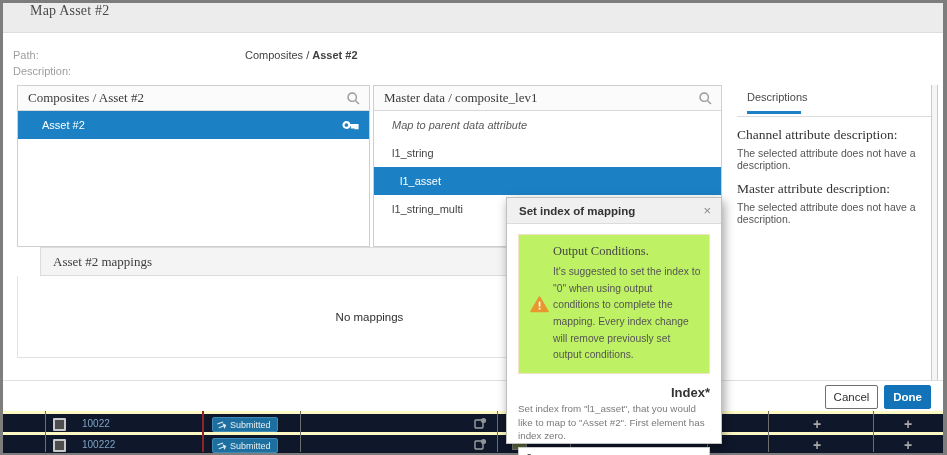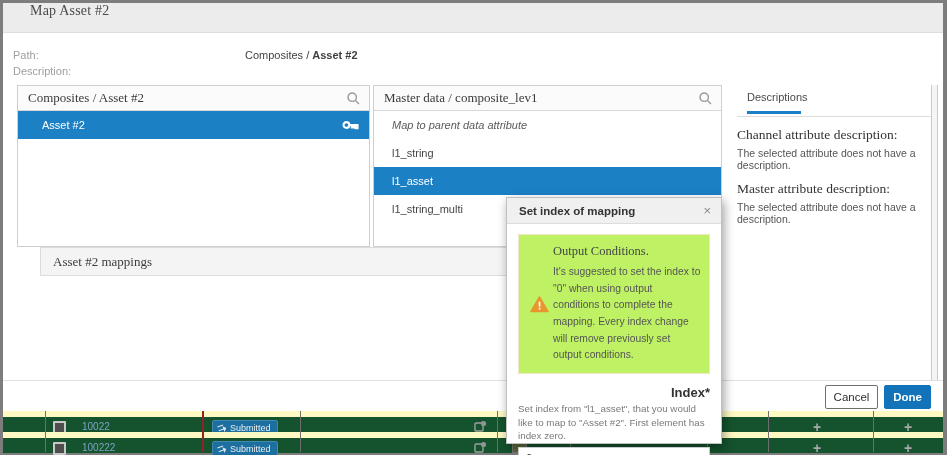--- a/index.html
+++ b/index.html
@@ -2,21 +2,21 @@
 <html><head>
 <meta charset="utf-8">
 <style>
   * { margin:0; padding:0; box-sizing:border-box; }
   html,body { width:947px; height:455px; }
   body { position:relative; background:#7d7d7d; font-family:"Liberation Sans", sans-serif; overflow:hidden; }
   .app { position:absolute; left:3px; top:3px; width:940px; height:449px; background:#4a4a4a; }
 
   
   .bg-strip { position:absolute; left:0; right:0; top:408px; height:41px; background:#4f4f4f; }
-  .bg-row { position:absolute; left:0; right:0; height:21px; background:#14532d; border-top:6px solid #fef9c3; }
+  .bg-row { position:absolute; left:0; right:0; height:21px; background:#0f172a; border-top:3px solid #fef9c3; }
   .bg-row.r1 { top:0; } .bg-row.r2 { top:21px; }
   .bg-darkcell { position:absolute; left:0; top:0; width:31px; height:41px; background:#0e3a41; }
   .bg-vline { position:absolute; top:0; bottom:0; width:1px; background:#6e6e6e; }
   .bg-redline { position:absolute; left:199px; top:0; bottom:0; width:2px; background:#8e2428; }
   .bg-check { position:absolute; left:50px; top:4px; width:13px; height:13px; border:2px solid #c9c9c9; background:#4e4e4e; border-radius:1px; }
   .bg-id { position:absolute; left:79px; top:4px; font-size:10px; color:#7fa3c4; }
   .badge { position:absolute; left:209px; top:3px; height:15px; min-width:60px; background:#1d6f9f; border:1px solid #3e89b5; border-radius:2px; color:#e8eef2; font-size:9px; display:flex; align-items:center; gap:3px; padding:0 6px 0 4px; }
   .flagicon { position:absolute; left:470px; top:3px; width:14px; height:14px; }
   .thumb { position:absolute; left:509px; top:5px; width:15px; height:10px; background:#5c6b3a; border:1px solid #777; }
   .plus { position:absolute; top:2px; width:16px; text-align:center; color:#a9a9a9; font-size:14px; font-weight:bold; }
@@ -168,26 +168,29 @@
         <span class="panel-header-title">Master data / composite_lev1</span>
         <span>
           <svg width="15" height="15" viewBox="0 0 15 15">
               <circle cx="6.2" cy="6.2" r="4.2" fill="none" stroke="#9a9a9a" stroke-width="1.4"></circle>
               <line x1="9.4" y1="9.4" x2="13" y2="13" stroke="#9a9a9a" stroke-width="1.4"></line>
             </svg>
         </span>
       </div>
       <div class="row italic">Map to parent data attribute</div>
       <div class="row">l1_string</div>
-      <div class="row sel" style="padding-left:18px;">l1_asset</div>
+      <div class="row sel" style="padding-left:26px;">l1_asset</div>
       <div class="row">l1_string_multi</div>
     </div>
 
     <div class="mappings">
       <div class="mappings-header">Asset #2 mappings</div>
+      <div class="mappings-body">
+        <span>No mappings</span>
+      </div>
     </div>
 
     <div class="sidebar">
       <div class="tabrow">
         <span class="tab">Descriptions</span>
         <span class="tab-underline"></span>
       </div>
       <div class="side-h">Channel attribute description:</div>
       <div class="side-p">The selected attribute does not have a description.</div>
       <div class="side-h">Master attribute description:</div>

